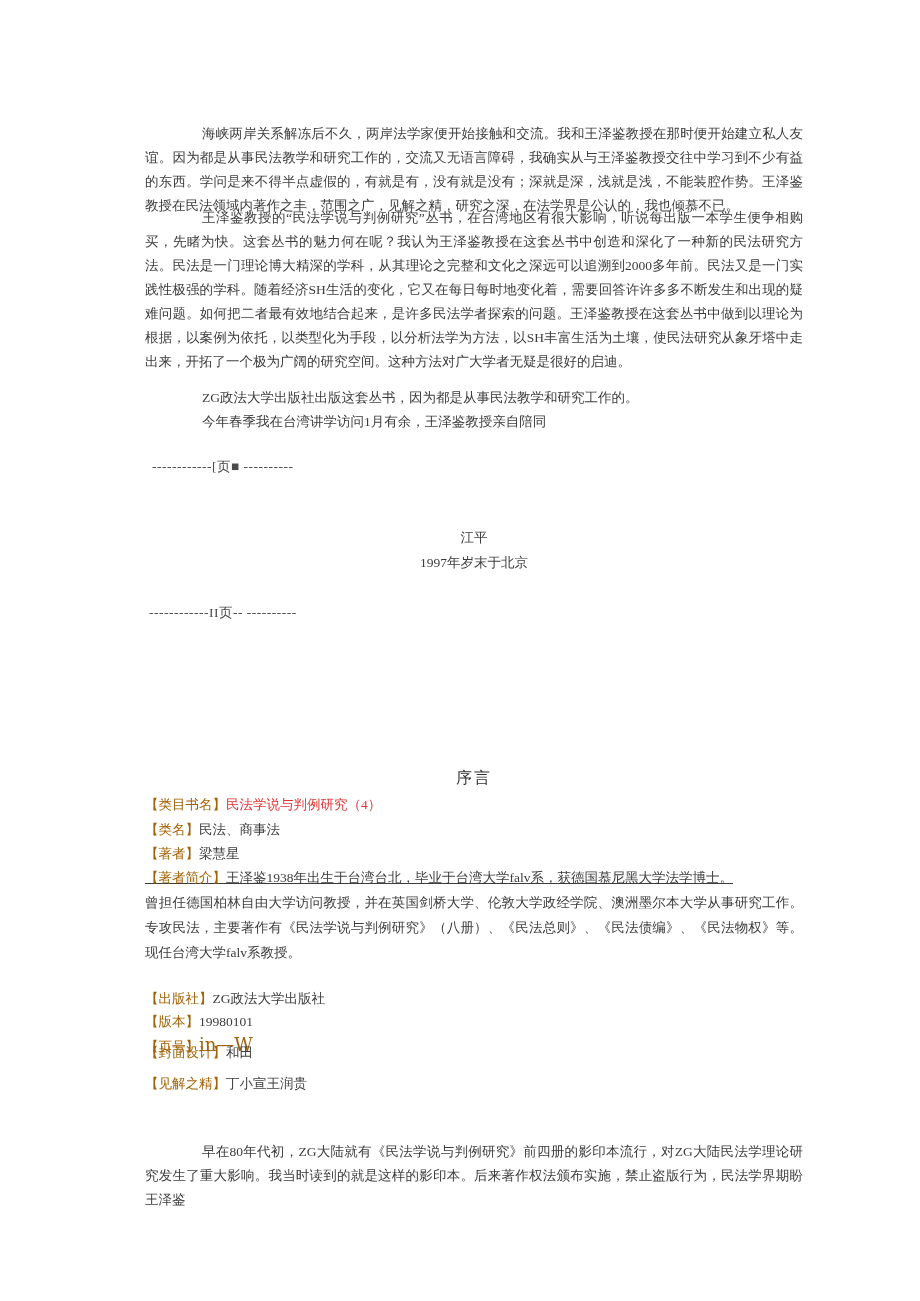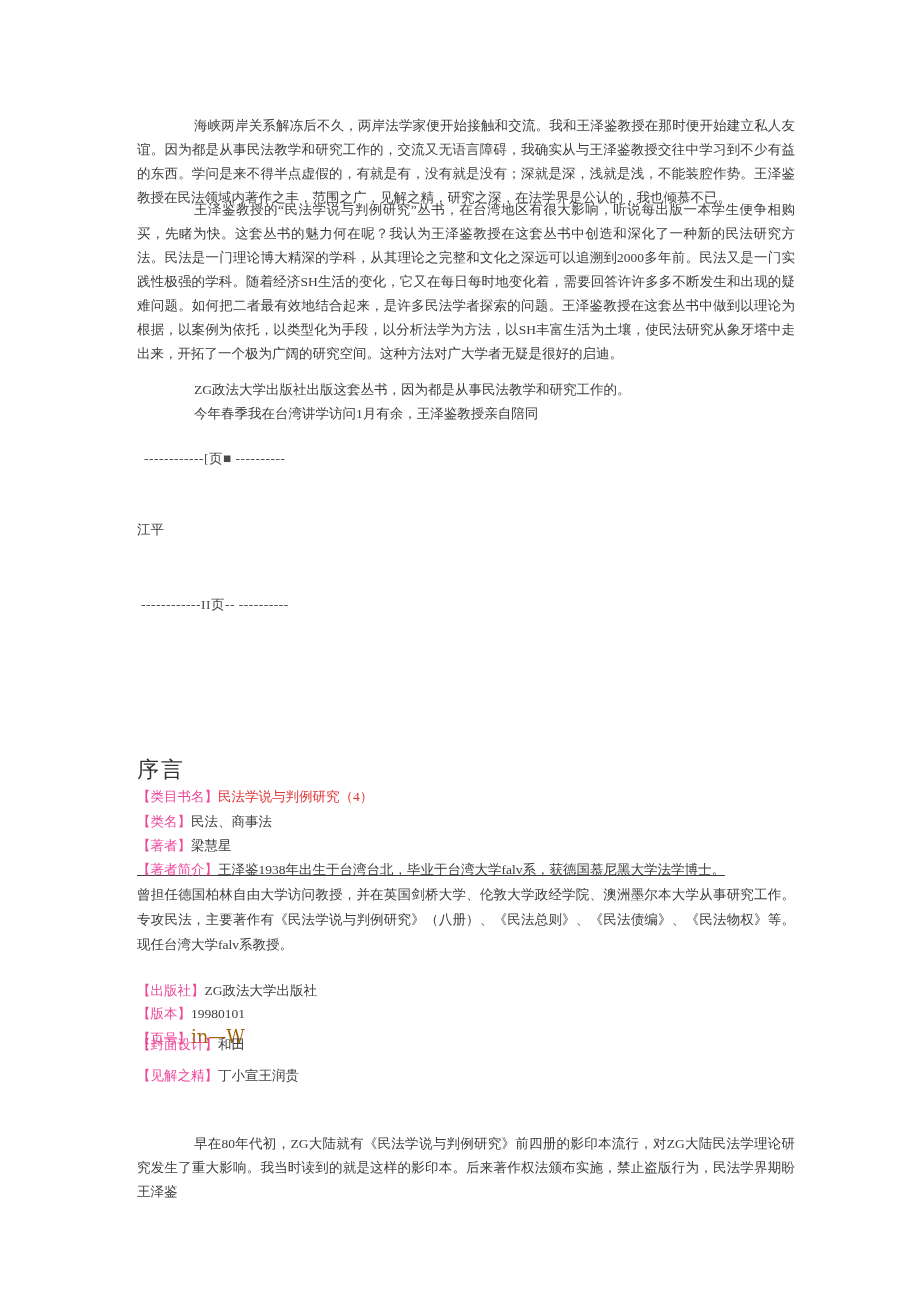--- a/index.html
+++ b/index.html
@@ -9,37 +9,37 @@
     height:1301px;
     background:#ffffff;
     overflow:hidden;
     font-family:"Liberation Serif","DejaVu Serif",serif;
     color:#3c3c3c;
   }
   .blk{
     position:absolute;
     left:133px;
     width:658px;
-    margin:4px;
+    margin:12px;
     font-size:13.5px;
     line-height:24px;
     color:#3c3c3c;
   }
   .just{text-align:justify;}
   .ind{text-indent:57px;}
-  .center{text-align:left;font-family:Liberation Serif, serif;}
+  .center{text-align:center;font-family:Liberation Serif, serif;}
   .sep{left:140px;letter-spacing:.5px;color:#4a4a4a;white-space:nowrap;}
   .heading{
-    font-size:22px;
+    font-size:16px;
     line-height:26px;
     letter-spacing:2px;
     color:#333333;
   }
   .meta{line-height:24px;}
-  .meta .lbl{color:#ec4899;}
+  .meta .lbl{color:#a16207;}
   .red{color:#e03333;}
   .bio{line-height:25px;}
   .bio .line1{margin:0;text-decoration:underline;}
   .bio .rest{text-align:justify;}
   .page-no-value{
     font-family:"DejaVu Serif","Liberation Serif",serif;
     font-size:18px;
     color:#a16207;
   }
   .pgno{line-height:30px;}
@@ -55,20 +55,21 @@
 
   <p class="blk ind" style="top:374px">ZG政法大学出版社出版这套丛书，因为都是从事民法教学和研究工作的。</p>
 
   <p class="blk ind" style="top:398px">今年春季我在台湾讲学访问1月有余，王泽鉴教授亲自陪同</p>
 
   <p class="blk sep" style="top:443px">------------[页■ ----------</p>
 
 
   <p class="blk center" style="top:514px">江平</p>
 
+  <p class="blk center" style="top:539px">1997年岁末于北京</p>
 
   <p class="blk sep" style="top:589px; left:137px">------------II页-- ----------</p>
 
   <p class="blk center heading" style="top:753px">序言</p>
 
   <p class="blk meta" style="top:781px"><span class="lbl">【类目书名】</span><span class="red">民法学说与判例研究（4）</span></p>
 
   <p class="blk meta" style="top:830px"><span class="lbl">【著者】</span><span>梁慧星</span></p>
 
   <p class="blk meta" style="top:806px"><span class="lbl">【类名】</span><span>民法、商事法</span></p>

